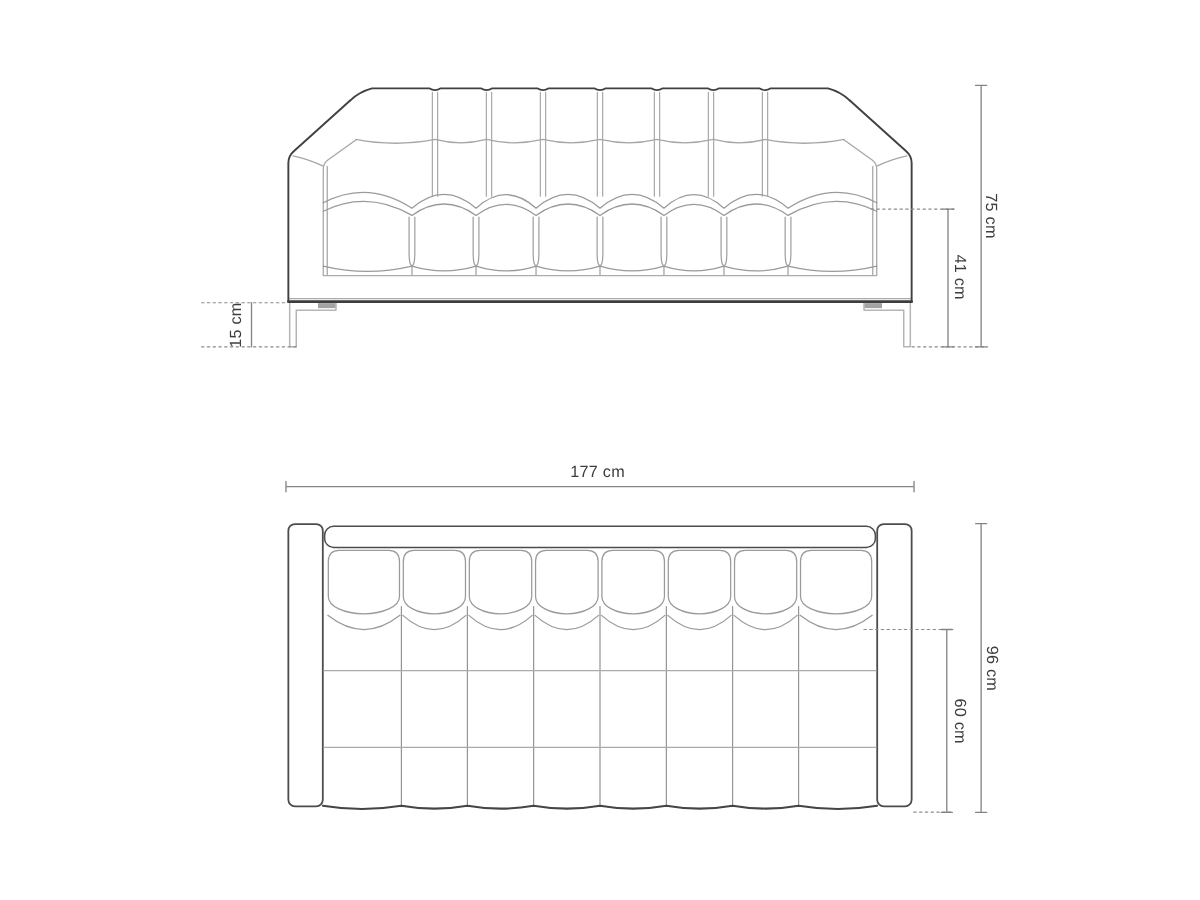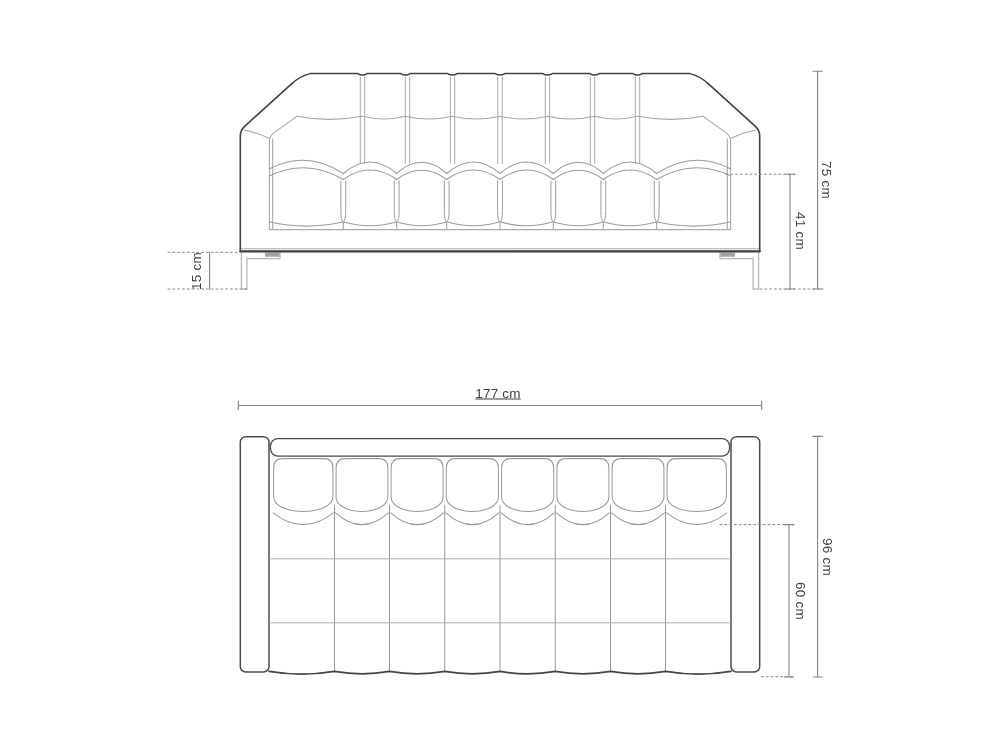--- a/index.html
+++ b/index.html
@@ -114,18 +114,18 @@
            M789 524.6 V677 M784.4 524.6 H793.6 M784.4 677 H793.6"></path>
     </g>
   </svg>
 
   <span class="dim-label rot90" style="left:826px; top:180px;">75 cm</span>
 
   <span class="dim-label rot90" style="left:800px; top:231px;">41 cm</span>
 
   <span class="dim-label rot270" style="left:196px; top:270.5px;">15 cm</span>
 
-  <span class="dim-label" style="left:498px; top:393px;text-decoration:underline;">177 cm</span>
+  <span class="dim-label" style="left:498px; top:393px;">177 cm</span>
 
   <span class="dim-label rot90" style="left:827px; top:556.5px;">96 cm</span>
 
   <span class="dim-label rot90" style="left:800px; top:600.5px;">60 cm</span>
 </div>
 
 </body></html>

